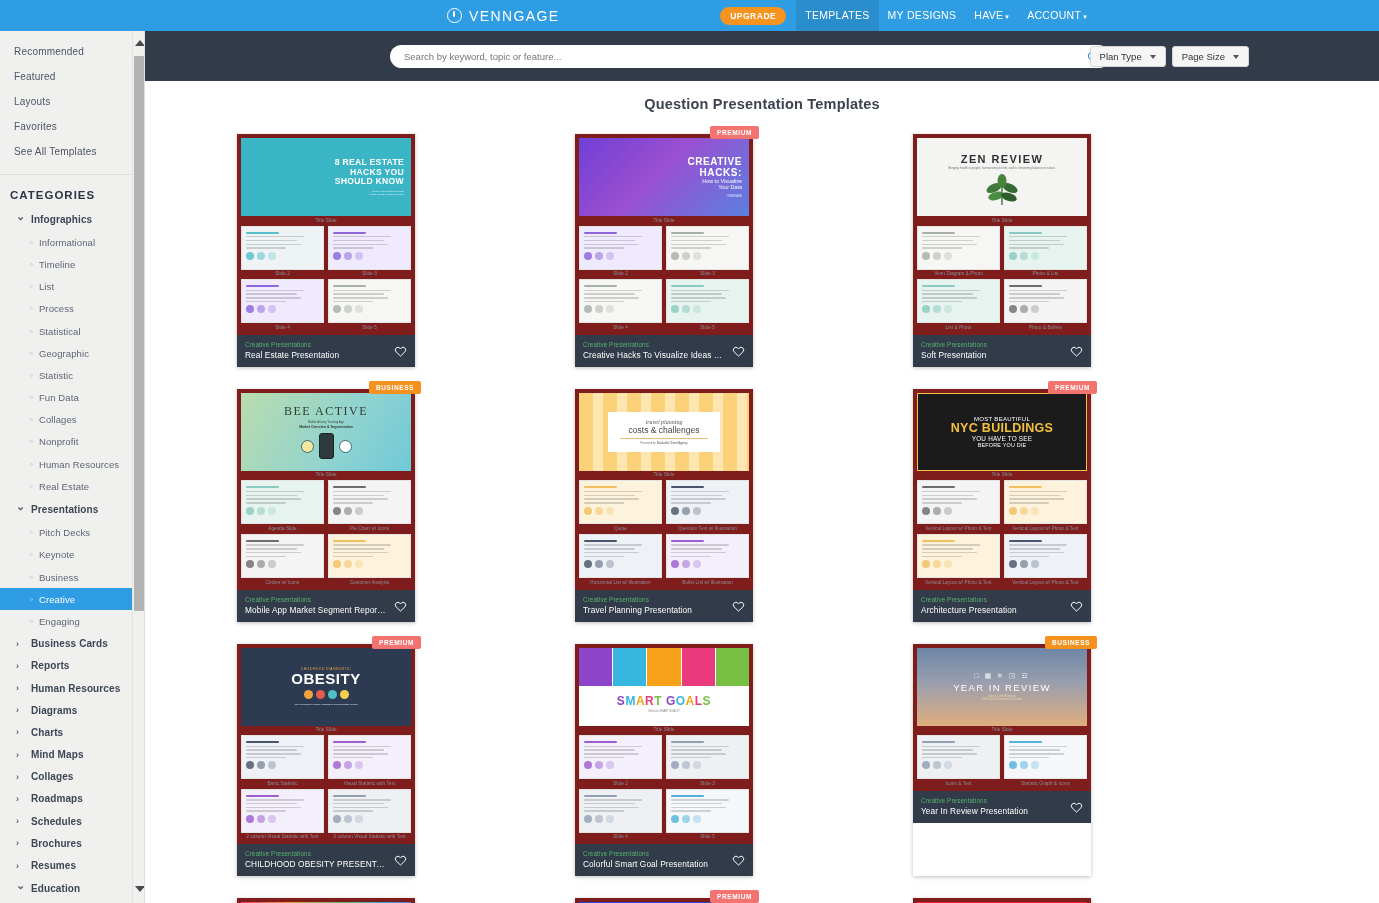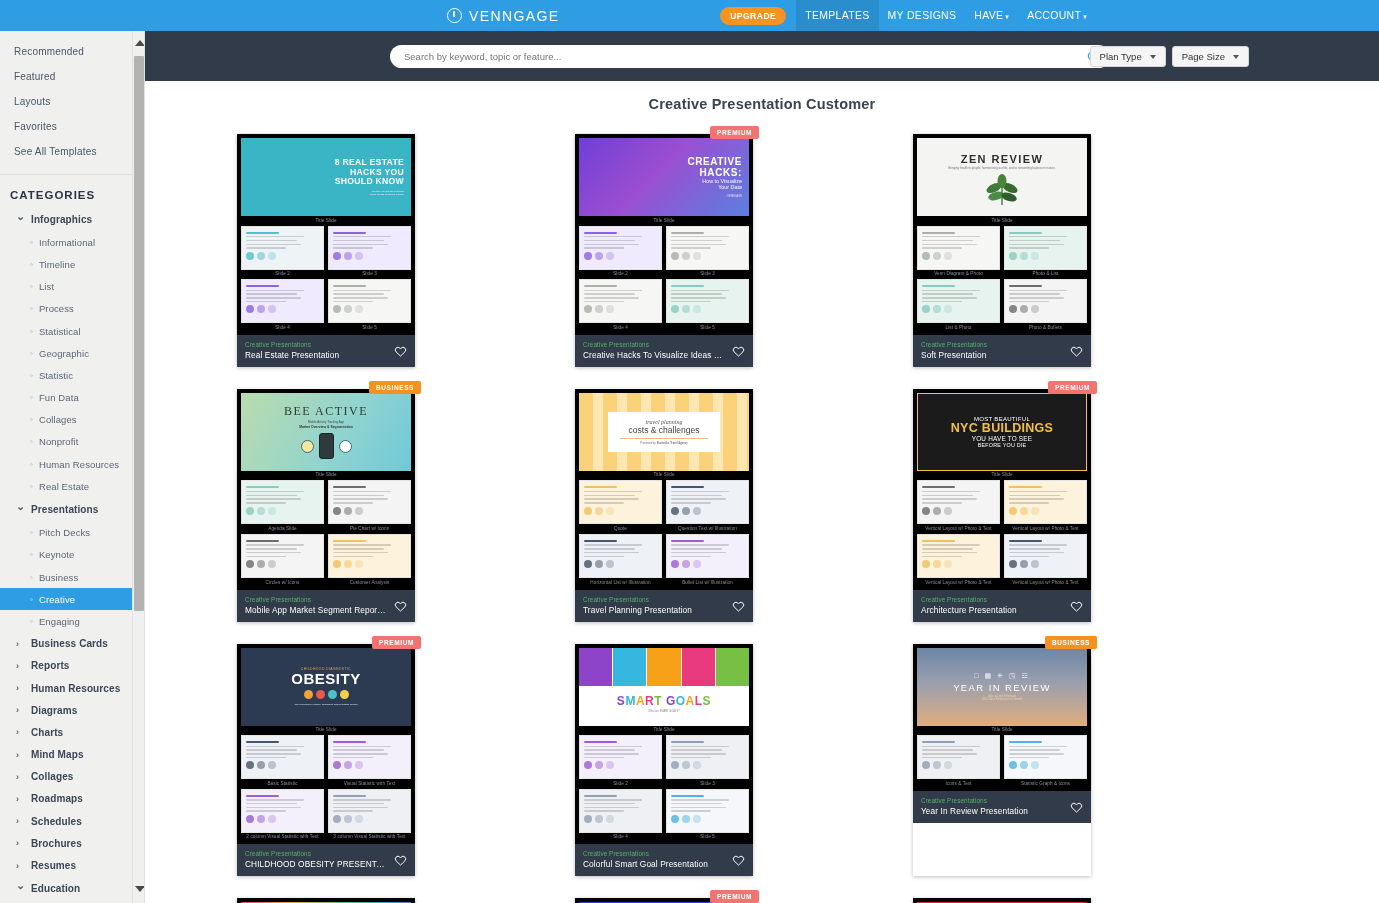--- a/index.html
+++ b/index.html
@@ -166,21 +166,21 @@
     box-shadow: 0 1px 4px rgba(0,0,0,0.26);
   }
   .badge {
     position: absolute; right: -6px; top: -8px;
     font-size: 6.5px; color: #ffffff; letter-spacing: .6px;
     padding: 3px 7px; border-radius: 2px; font-weight: bold; z-index: 4;
   }
   .badge.premium { background: #f2736f; }
   .badge.business { background: #f5911e; }
   .thumb {
-    padding: 4px 4px 2px 4px; background: #000000;
+    padding: 4px 4px 2px 4px; background: #7f1d1d;
   }
   .slide-cap {
     font-size: 4.6px; color: #8b8f99; text-align: center;
     padding: 1.6px 0 3px 0; letter-spacing: .1px;
   }
   .hero { width: 100%; height: 78px; position: relative; overflow: hidden; }
   .row2 { display: flex; gap: 4px; }
   .half { width: 50%; }
   .mini { width: 100%; height: 44px; position: relative; overflow: hidden; }
   .card-foot {
@@ -387,21 +387,21 @@
         <span class="tri-up"></span>
       </div>
     <div class="scroll-thumb"></div>
     <div class="scroll-down">
         <span class="tri-down"></span>
       </div>
   </div>
 </div>
 
 <div class="main">
-  <div class="page-title">Creative Presentation Customer</div>
+  <div class="page-title">Question Presentation Templates</div>
   <div class="grid" id="card-grid">
       <div class="cell">
         <div class="card">
           <div class="thumb">
             <div class="hero" style="background: rgb(58, 181, 198); color: rgb(255, 255, 255);">
               <div class="t-center" style="padding: 5px 7px; align-items: flex-end;">
                 <div style="font-size:8.6px;font-weight:bold;letter-spacing:.3px;text-align:right;width:100%;line-height:1.12;">8 REAL ESTATE<br>HACKS YOU<br>SHOULD KNOW</div>
                 <div style="font-size:2.5px;text-align:right;width:100%;margin-top:3px;opacity:.92;">To help you get the best deal<br>you're buying or selling a home</div>
               </div>
             </div>

